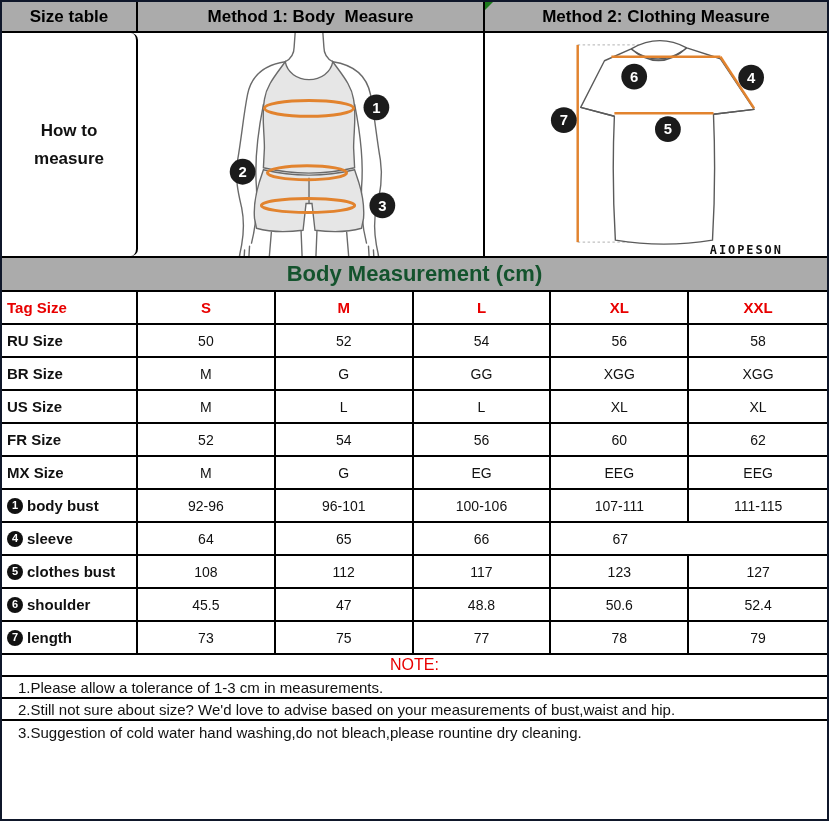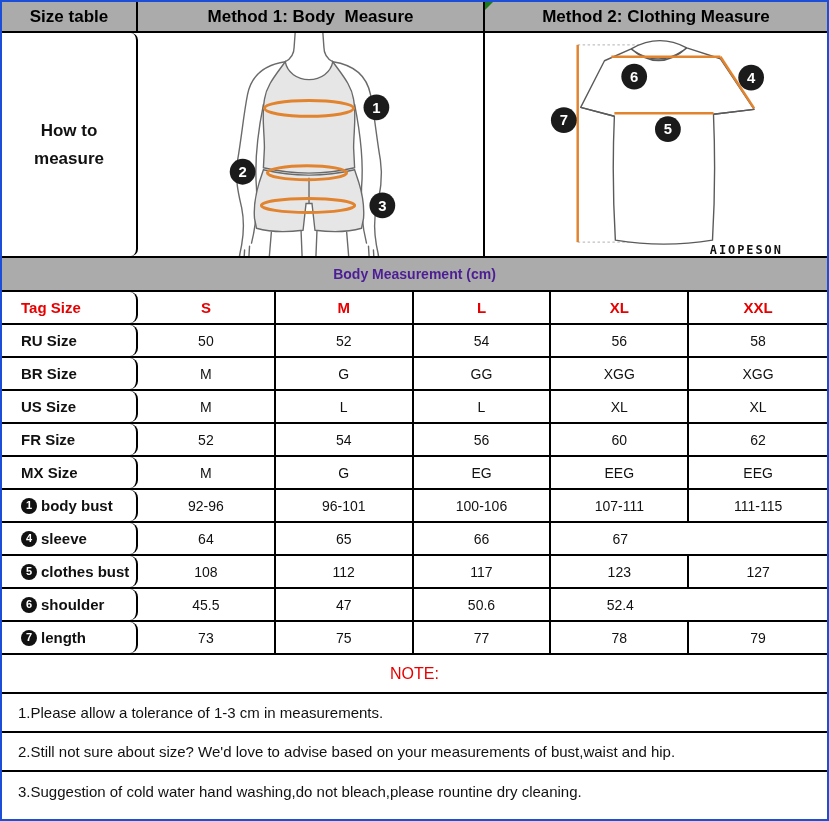--- a/index.html
+++ b/index.html
@@ -1,21 +1,21 @@
 <!DOCTYPE html>
 <html><head>
 <meta charset="utf-8">
 <style>
   * { margin:0; padding:0; box-sizing:border-box; }
   html,body { background:#fff; }
   body { font-family:"Liberation Sans","DejaVu Sans",sans-serif; color:#111; }
 
   .sheet{
     width:829px; height:821px;
-    border:2px solid #1d4ed8;
+    border:2px solid #0f172a;
     background:#fff;
     overflow:hidden;
   }
 
   
   .row{ display:grid; border-bottom:2px solid #000; }
   .row:last-child{ border-bottom:none;border-radius:10px; }
   .cell{ display:flex; align-items:center; justify-content:center; border-right:2px solid #000; overflow:hidden; }
   .cell:last-child{ border-right:none; }
 
@@ -30,39 +30,39 @@
   }
 
   
   .row-illus{ grid-template-columns:136px 347px 1fr; height:225px; background:#fff; }
   .howto{ font-weight:bold; font-size:17px; text-align:center; line-height:1.6;border-radius:7px; }
   .illus{ padding:0; }
   .illus svg{ display:block; width:100%; height:100%; }
 
   
   .band{ height:34px; display:flex; align-items:center; justify-content:center;
-         background:#ababab; font-weight:bold; font-size:14px; color:#4c1d95;
+         background:#ababab; font-weight:bold; font-size:22px; color:#14532d;
          border-bottom:2px solid #000; }
 
   
   .trow{ grid-template-columns:136px repeat(5,1fr); height:33px; }
-  .lbl{ justify-content:flex-start; padding-left:19px; font-weight:bold; font-size:15px; gap:4px;border-radius:8px; }
+  .lbl{ justify-content:flex-start; padding-left:5px; font-weight:bold; font-size:15px; gap:4px; }
   .val{ font-size:14px; }
   .red{ color:#e80000; }
   .tagrow .cell{ font-weight:bold; }
   .tagrow .val{ font-size:15px; }
 
   .circ{
     display:inline-flex; align-items:center; justify-content:center;
     width:16px; height:16px; min-width:16px; border-radius:50%;
     background:#111; color:#fff; font-size:11px; font-weight:bold; line-height:1;
   }
 
   
-  .noterow{ grid-template-columns:1fr; height:39px; }
+  .noterow{ grid-template-columns:1fr; height:22px; }
   .note-title{ font-size:16px; }
   .note-item{ justify-content:flex-start; padding-left:16px; font-size:15px; font-weight:normal; }
 
   svg text.mnum{ fill:#fff; font-weight:bold; font-size:15px; font-family:"Liberation Sans",sans-serif; }
   svg text.brand{ fill:#111; font-weight:bold; font-size:12px; letter-spacing:2px; font-family:"DejaVu Sans Mono",monospace; }
 </style>
 </head>
 <body>
 
 <div class="sheet">
@@ -267,20 +267,21 @@
     <div class="cell val">127</div>
   </div>
 
   <div class="row trow">
     <div class="cell lbl">
       <span class="circ">6</span>
       <span>shoulder</span>
     </div>
     <div class="cell val">45.5</div>
     <div class="cell val">47</div>
+    <div class="cell val">48.8</div>
     <div class="cell val">50.6</div>
     <div class="cell val">52.4</div>
   </div>
 
   <div class="row trow">
     <div class="cell lbl">
       <span class="circ">7</span>
       <span>length</span>
     </div>
     <div class="cell val">73</div>

